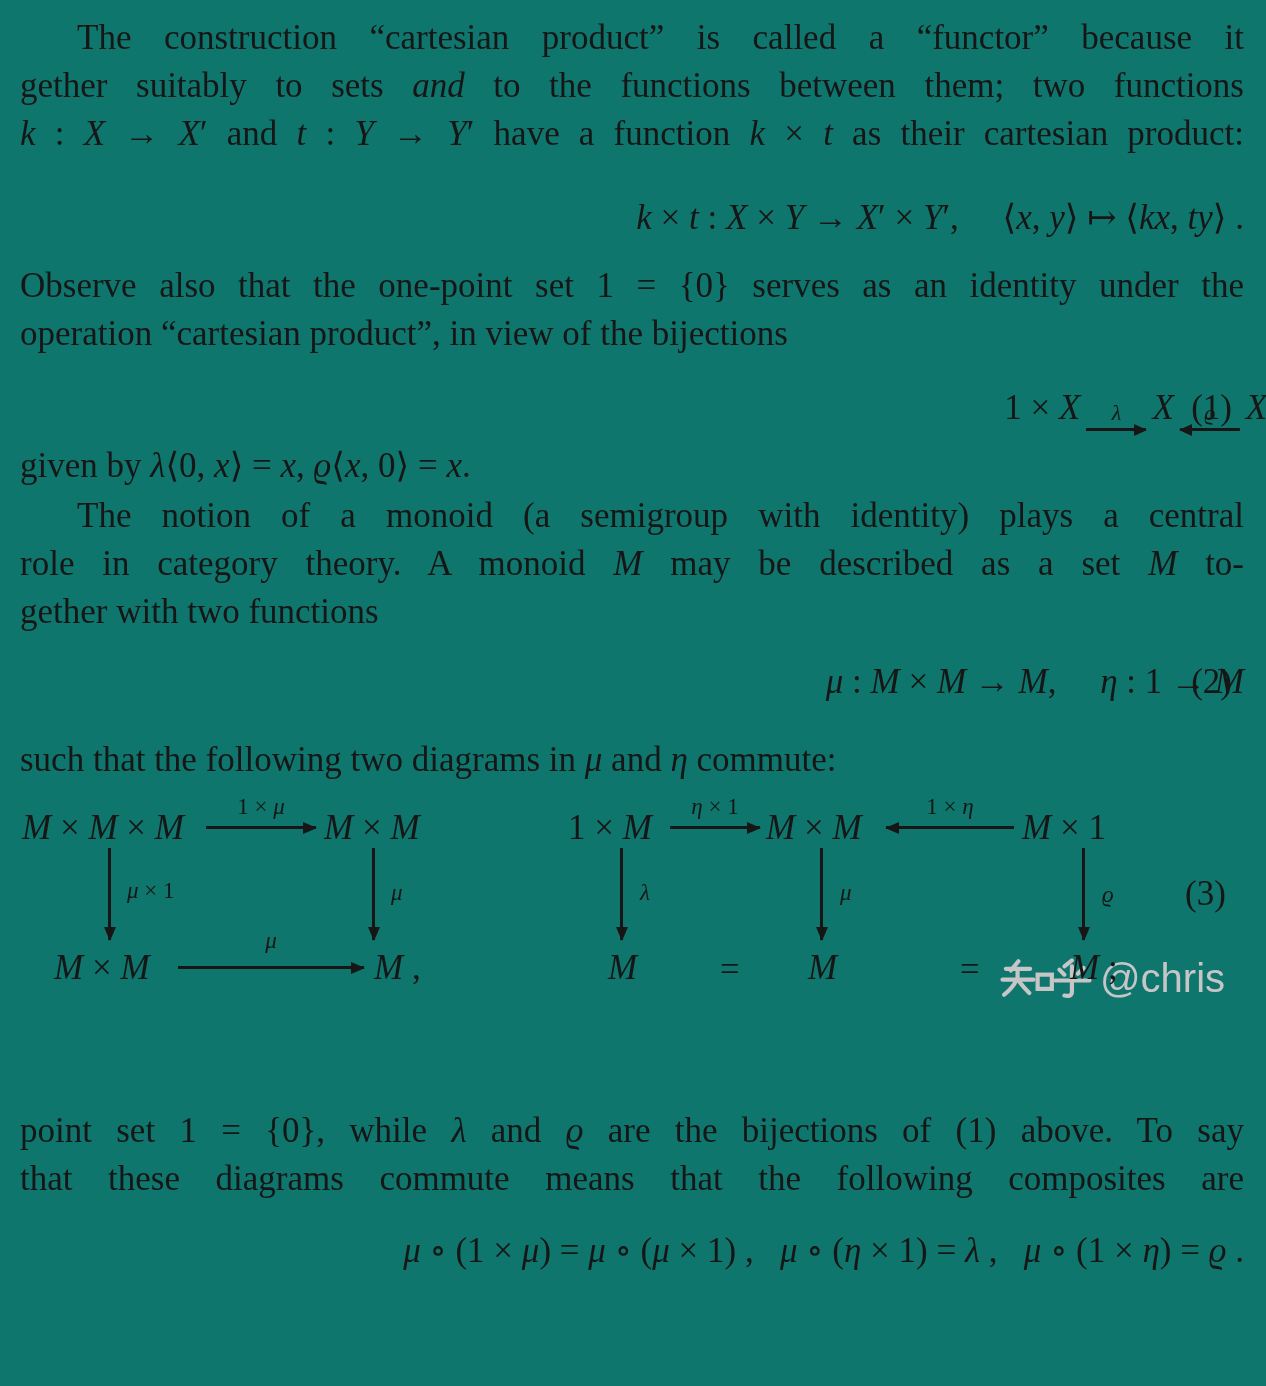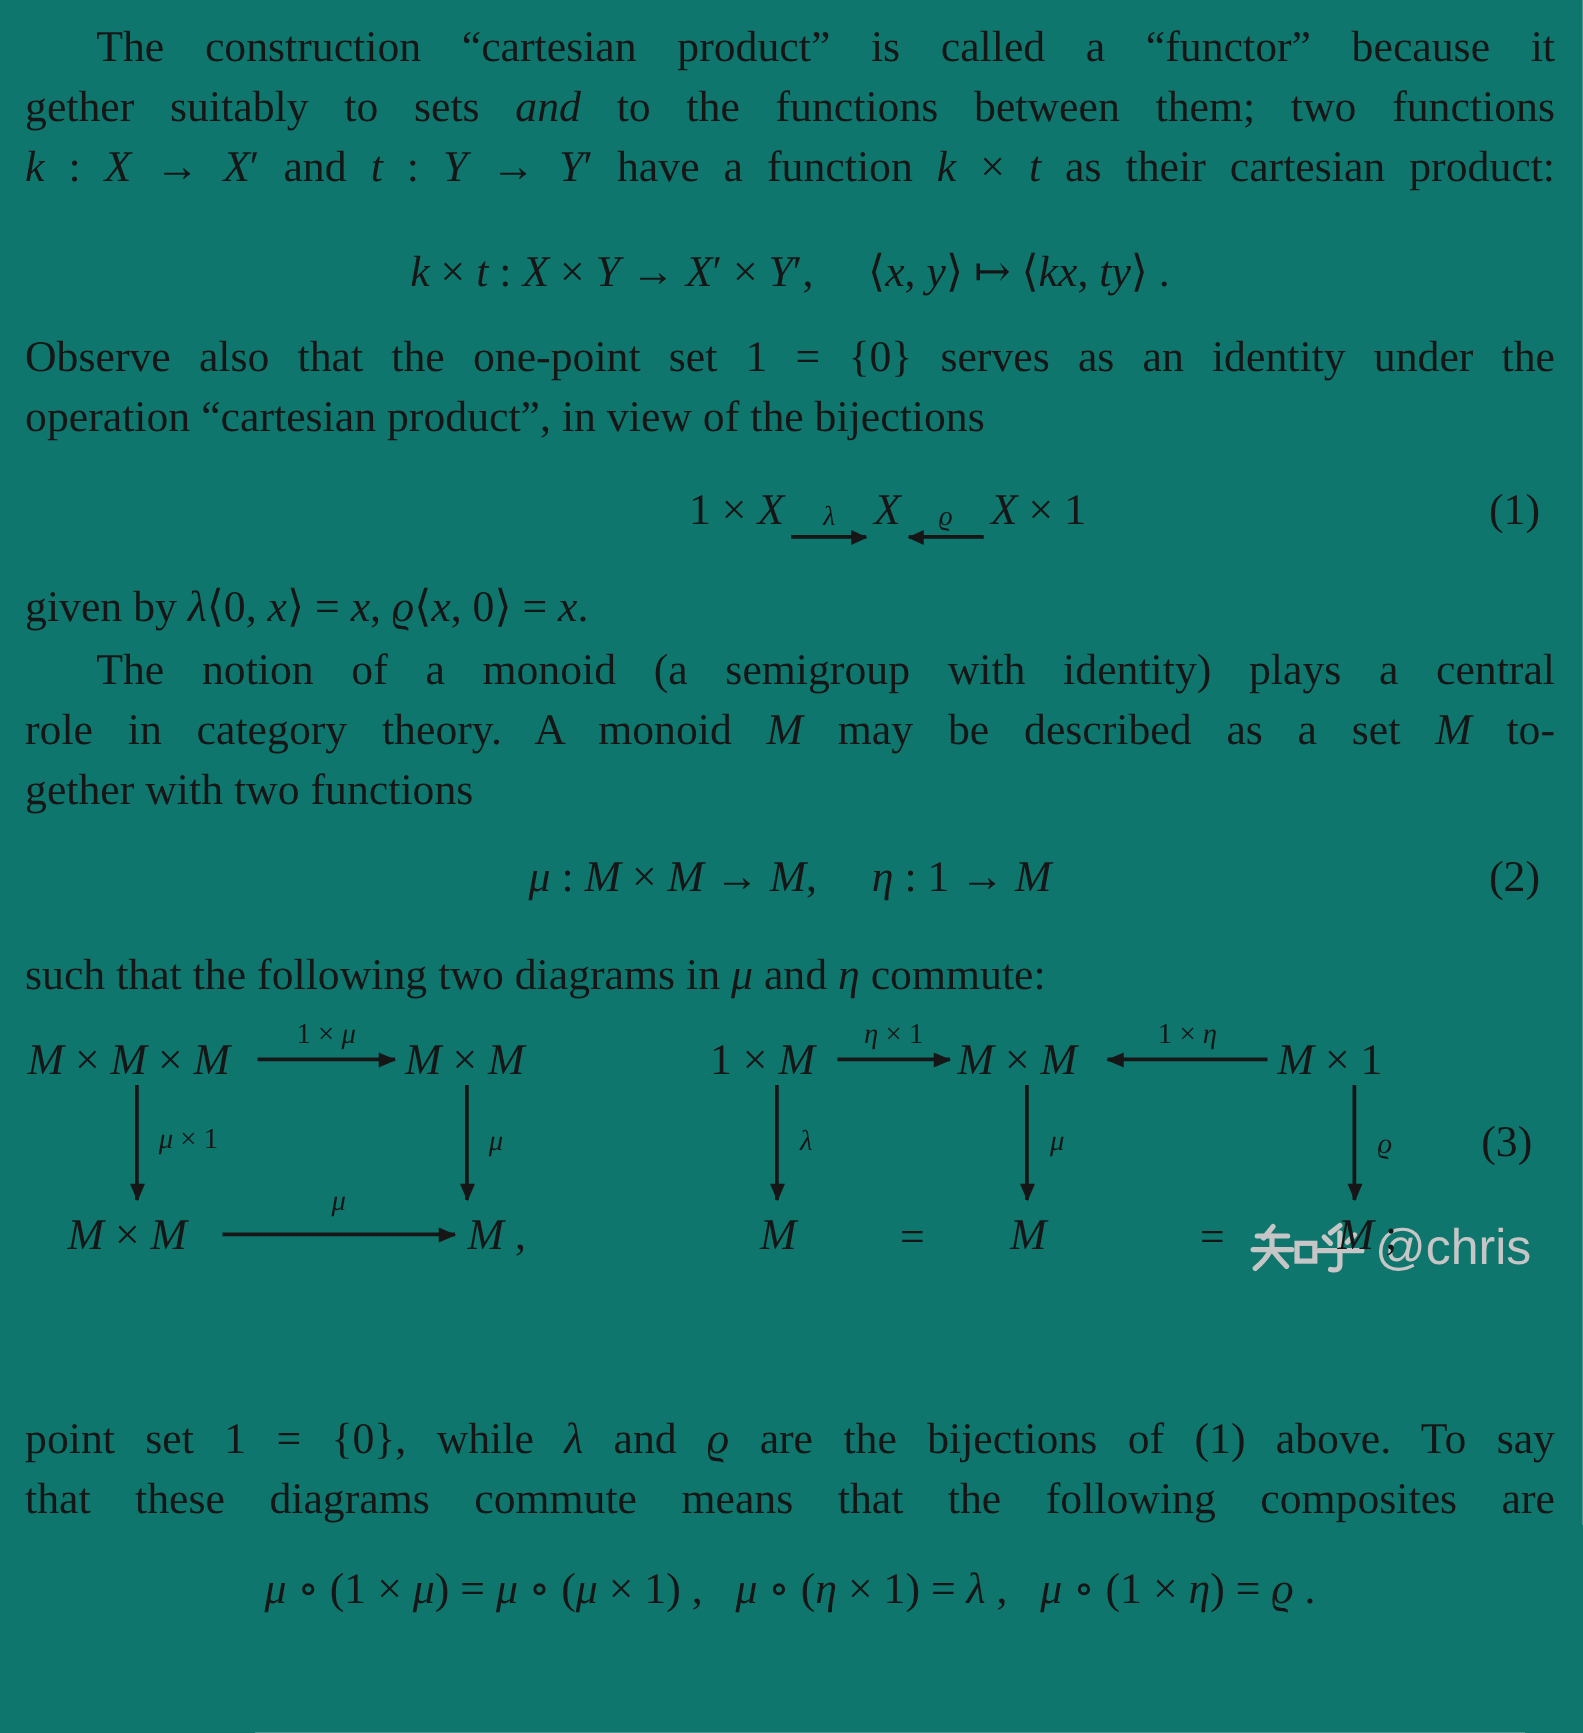--- a/index.html
+++ b/index.html
@@ -5,21 +5,21 @@
   html,body{margin:0;padding:0;}
   .page{position:relative;width:1266px;height:1386px;box-sizing:border-box;
     background:#0f766e;color:#161616;overflow:hidden;
     font-family:"Liberation Serif","DejaVu Serif","DejaVu Sans",serif;
     font-size:35px;line-height:48px;padding:0 22px 0 20px;}
   .para{margin:0;}
   .jline{display:block;text-align:justify;text-align-last:justify;}
   .jlast{text-align-last:left;}
   .ind{text-indent:57px;}
   .it{font-style:italic;}
-  .display{position:relative;text-align:center;white-space:nowrap;line-height:56px;height:56px;}
+  .display{position:relative;text-align:right;white-space:nowrap;line-height:56px;height:56px;}
   .dispinner{display:inline-block;}
   .shiftr{transform:translateX(78px);}
   .eqno{position:absolute;right:12px;top:0;}
   
   .xarr{display:inline-flex;flex-direction:column;align-items:center;vertical-align:-1px;margin:0 5px;}
   .xarr .lab{font-size:22px;line-height:20px;font-style:italic;}
   .shaft{position:relative;width:62px;height:13px;}
   .shaft .bar{position:absolute;left:1px;right:1px;top:5px;height:3px;background:#161616;}
   .shaft.r::after{content:"";position:absolute;right:0;top:6.5px;transform:translateY(-50%);
     width:0;height:0;border-left:13px solid #161616;border-top:6px solid transparent;border-bottom:6px solid transparent;}
@@ -72,21 +72,21 @@
         </span><span><span class="it">X</span></span><span class="xarr">
           <span class="lab"><span class="it">ϱ</span></span>
           <span class="shaft l">
             <span class="bar"></span>
           </span>
         </span><span><span class="it">X</span><span> × 1</span></span>
     </span>
     <span class="eqno">(1)</span>
   </div>
 
-  <p class="para" style="margin-top:26px">
+  <p class="para" style="margin-top:6px">
     <span class="jline jlast"><span>given by </span><span class="it">λ</span><span>⟨0, </span><span class="it">x</span><span>⟩ = </span><span class="it">x</span><span>, </span><span class="it">ϱ</span><span>⟨</span><span class="it">x</span><span>, 0⟩ = </span><span class="it">x</span><span>.</span></span>
   </p>
 
   <p class="para" style="margin-top:2px">
     <span class="jline ind"><span>The notion of a monoid (a semigroup with identity) plays a central</span></span>
     <span class="jline"><span>role in category theory. A monoid </span><span class="it">M</span><span> may be described as a set </span><span class="it">M</span><span> to-</span></span>
     <span class="jline jlast"><span>gether with two functions</span></span>
   </p>
 
   <div class="display" style="margin-top:18px">

